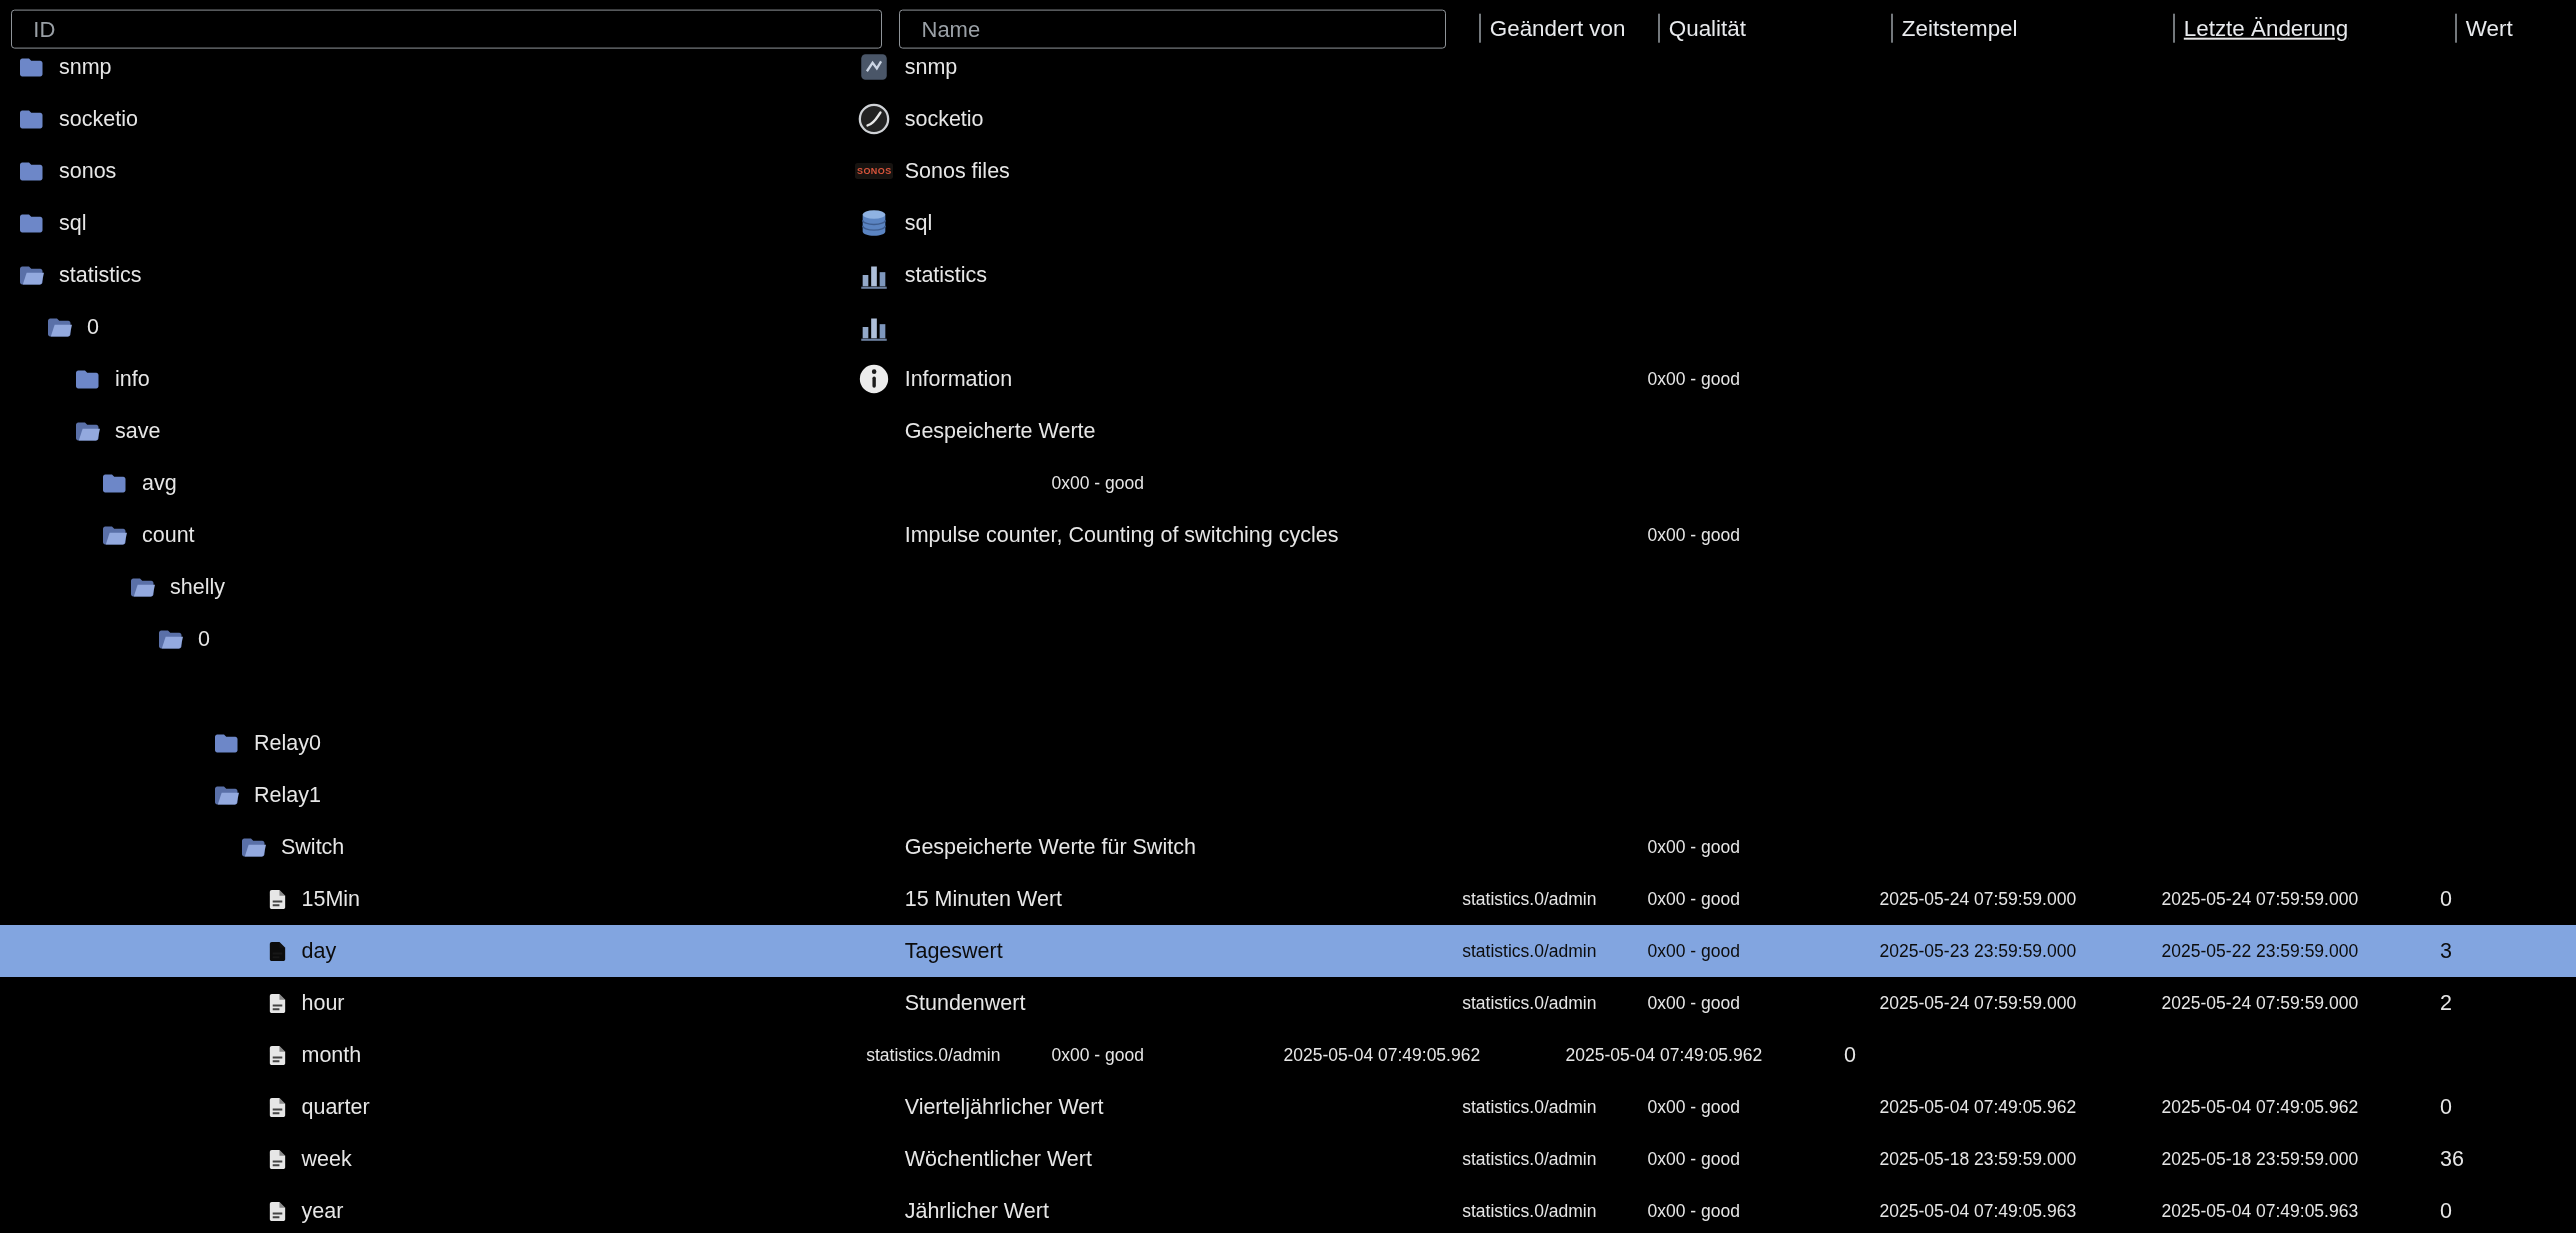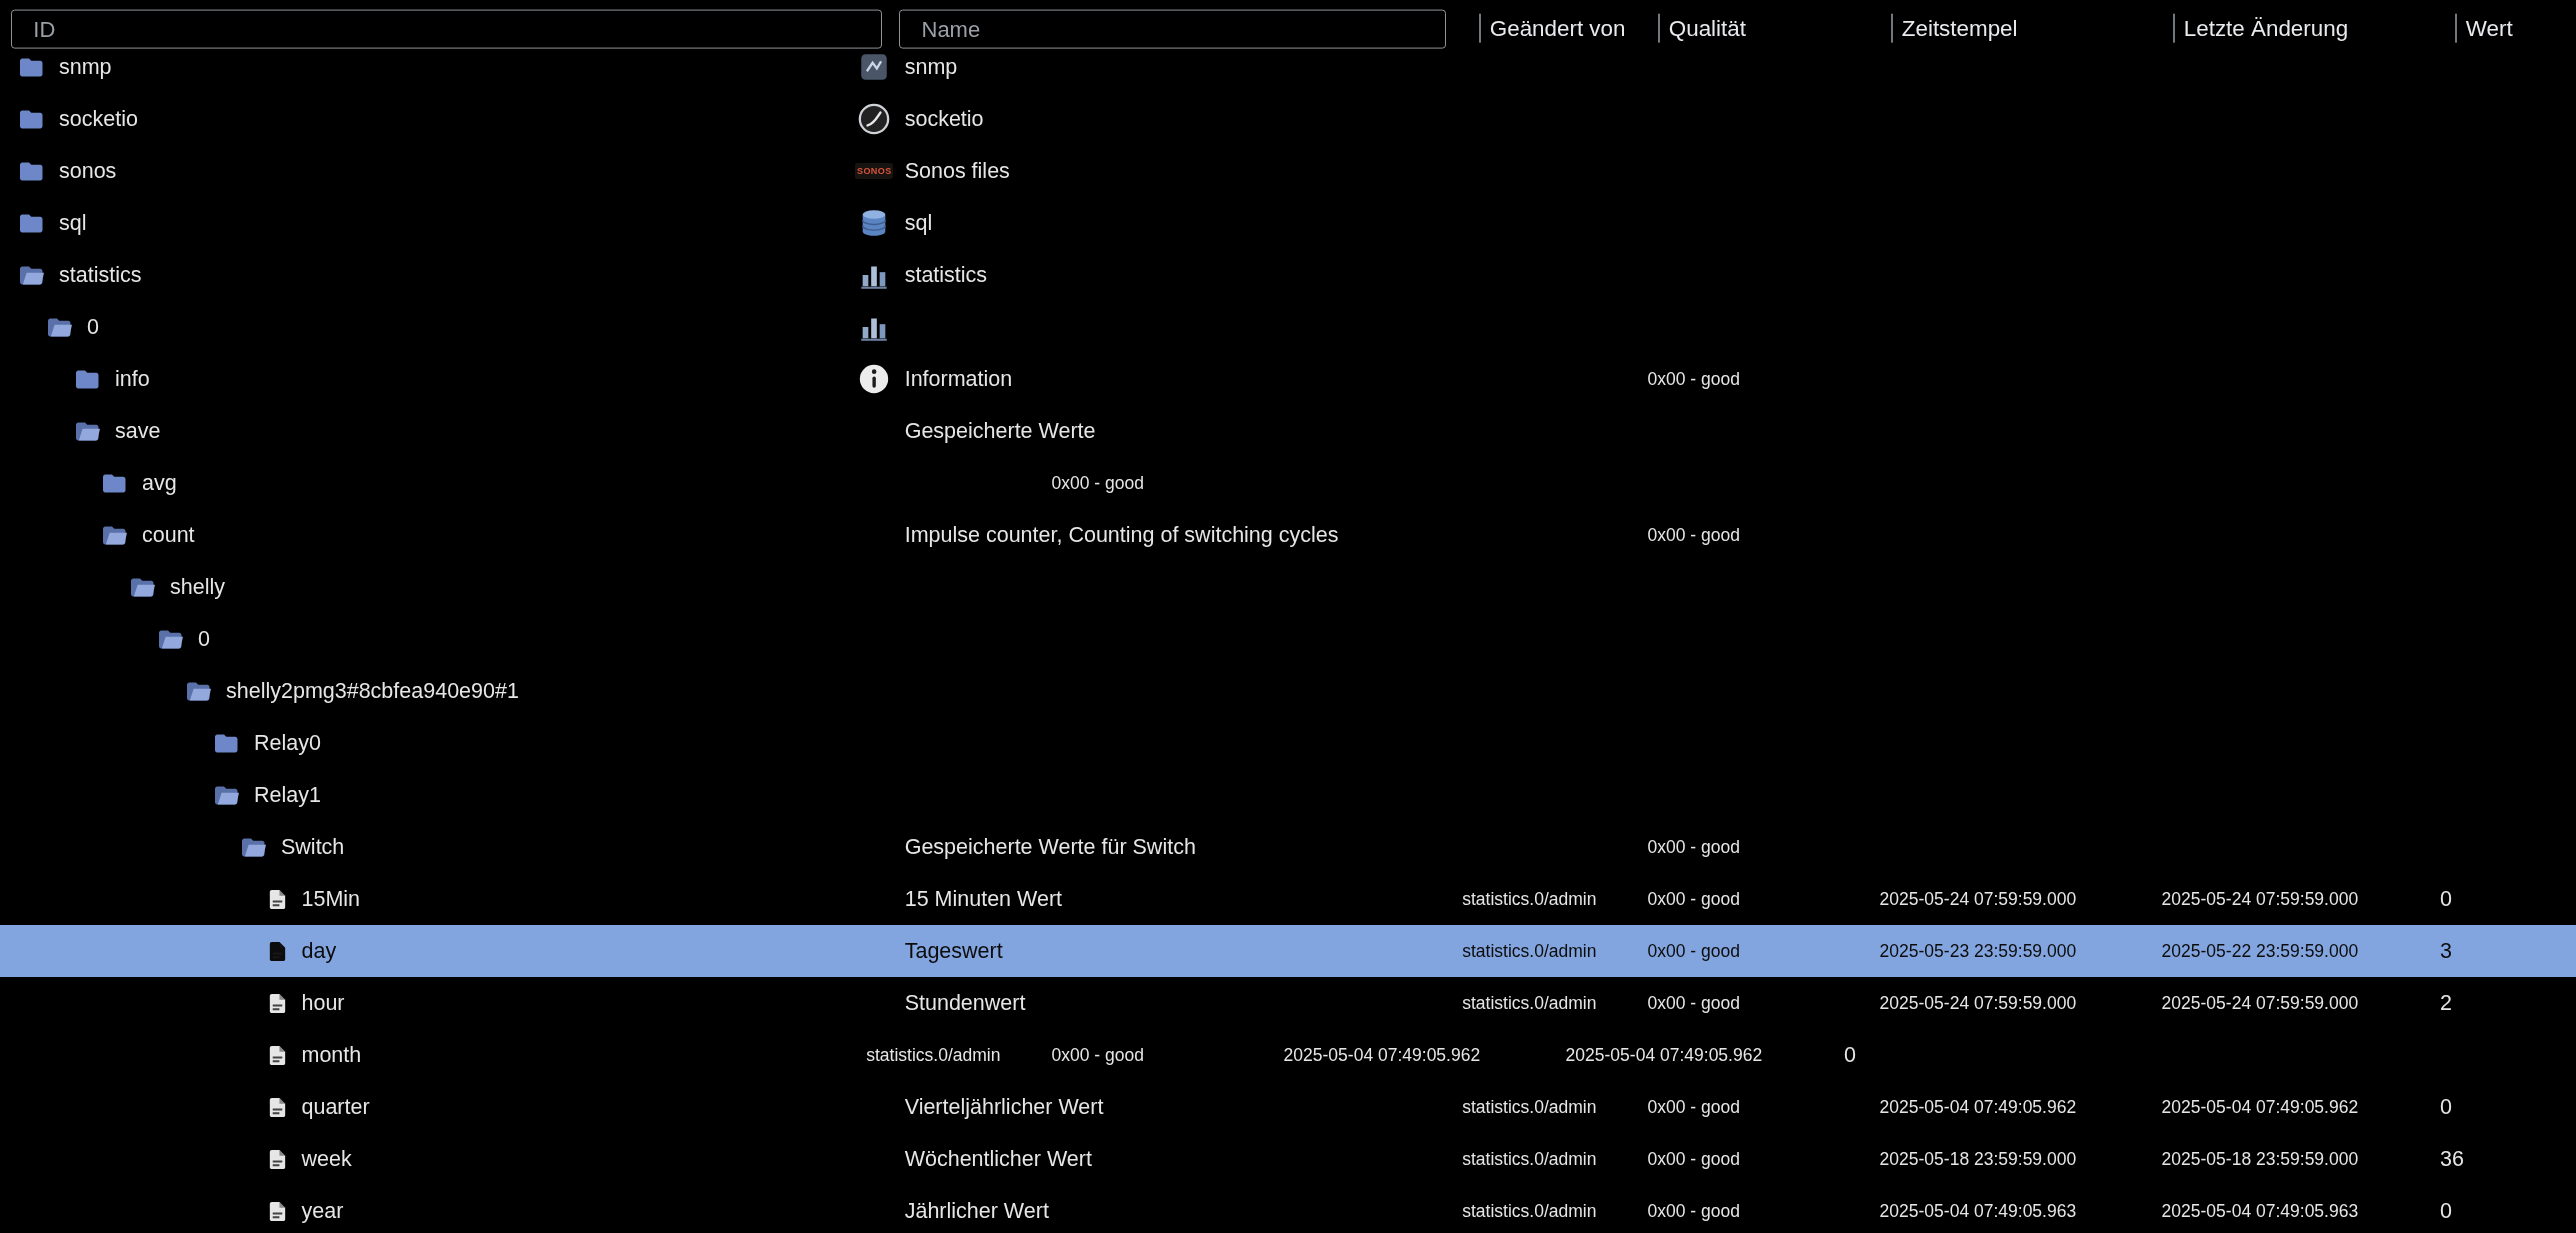--- a/index.html
+++ b/index.html
@@ -15,21 +15,21 @@
   .header {
     position:relative; z-index:5; background:#000;
     height:51px; display:flex; align-items:center;
   }
   .hcell { flex:0 0 auto; display:flex; align-items:center; height:100%; }
   .hc-id   { width:889px; }
   .hc-name { width:558px; }
   .hc-from { width:179px;margin-left:32px; }
   .hc-qual { width:233px; }
   .hc-ts   { width:282px; }
-  .hc-lc   { width:282px; }
+  .hc-lc   { width:282px;text-decoration:underline; }
   .hc-val  { width:152px; }
   .filter-input {
     height:39px; background:#000; border:0.9px solid #8f9499; border-radius:3.6px;
     color:#e6e6e6; font-size:22px; padding:0 21.5px;
     font-family:"Liberation Sans", sans-serif;
     transform:translateY(3.6px); outline:none;
   }
   .filter-input::placeholder { color:#9aa0a6; }
   .id-input   { margin-left:10.8px; width:871px; }
   .name-input { margin-left:10px; width:547px; }
@@ -497,30 +497,20 @@
       <span class="sm"></span>
     </div>
     <div class="cell c-lc">
       <span class="sm"></span>
     </div>
     <div class="cell c-val">
       <span class="val-label"></span>
     </div>
   </div>
       <div class="row">
-    <div class="cell c-id">
-      <span class="indent" style="width: 183px;"></span>
-      <span class="tree-icon">
-            <svg class="svg-folder" viewBox="0 0 24 24">
-              <path fill="#5a70a8" d="M10 4H4c-1.1 0-2 .9-2 2v12c0 1.1.9 2 2 2h16c1.1 0 2-.9 2-2V8c0-1.1-.9-2-2-2h-8l-2-2z"></path>
-              <path fill="#93a9de" d="M23.3 9.5H7.9L4.5 20h15c.9 0 1.7-.6 1.9-1.5l1.9-9z"></path>
-            </svg>
-          </span>
-      <span class="id-label">shelly2pmg3#8cbfea940e90#1</span>
-    </div>
     <div class="cell c-name">
       <span class="name-icon"></span>
       <span class="name-label"></span>
     </div>
     <div class="cell c-from">
       <span class="sm"></span>
     </div>
     <div class="cell c-qual">
       <span class="sm"></span>
     </div>

